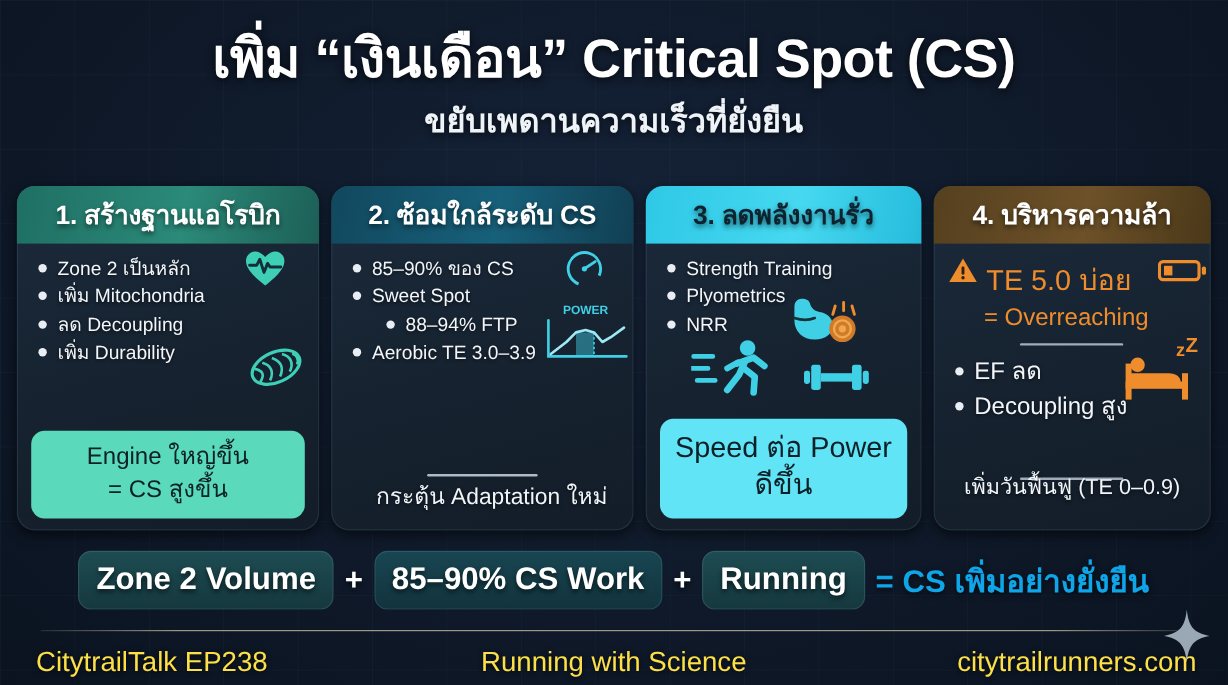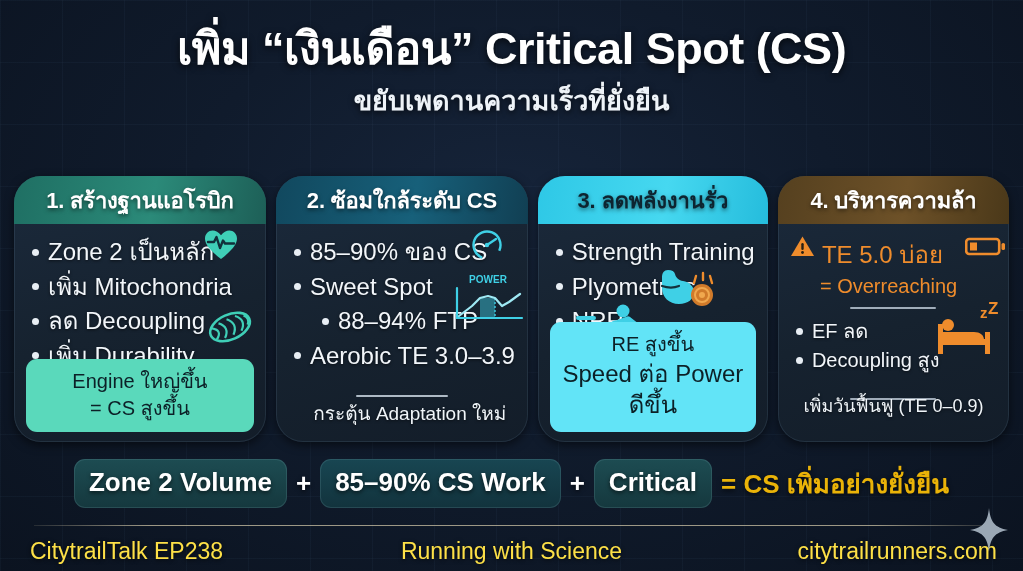--- a/index.html
+++ b/index.html
@@ -50,27 +50,26 @@
   
   .cards {
     position:absolute;
     top:155px; left:14px;
     width:995px; height:287px;
     display:flex;
     gap:10px;
   }
   .card {
     position:relative;
-    border-radius:27px;
+    border-radius:15px;
     overflow:hidden;
     background:linear-gradient(165deg,#1b2a3c 0%,#16222f 55%,#131d29 100%);
     box-shadow:0 3px 10px rgba(0,0,0,.55), inset 0 0 0 1px rgba(140,180,210,.13);
     display:flex;
     flex-direction:column;
-    margin-top:21px;
   }
   .card.c1 { width:254px; }
   .card.c2 { width:254px; }
   .card.c3 { width:232px; }
   .card.c4 { width:233px; }
 
   .card-head {
     height:48px;
     display:flex; align-items:center; justify-content:center;
     font-size:22px; font-weight:bold;
@@ -86,21 +85,21 @@
   .card-body {
     flex:1;
     position:relative;
     padding:11px 12px 10px 12px;
     display:flex;
     flex-direction:column;
   }
 
   ul.bullets { list-style:none; }
   ul.bullets li {
-    font-size:24px;
+    font-size:16px;
     line-height:1.40;
     color:#f2f6fa;
     margin-bottom:1px;
     text-shadow:0 1px 3px rgba(0,0,0,.6);
     white-space:nowrap;
   }
   ul.bullets li .dot {
     display:inline-block; width:7px; height:7px; border-radius:50%;
     background:#e8eef4; vertical-align:middle;
     margin:0 9px 3px 6px;
@@ -157,21 +156,21 @@
     border-radius:11px;
     padding:8px 15px 10px;
     font-size:26px; font-weight:bold;
     color:#fff;
     white-space:nowrap;
     text-shadow:0 2px 4px rgba(0,0,0,.6);
     box-shadow:inset 0 0 0 1px rgba(140,190,200,.16);
   }
   .pill.p2 { background:linear-gradient(180deg,#184652 0%,#12333d 100%); }
   .op { font-size:26px; font-weight:bold; color:#fff; text-shadow:0 2px 4px rgba(0,0,0,.6); }
-  .result { font-size:26px; font-weight:bold; color:#eab308; white-space:nowrap; text-shadow:0 2px 5px rgba(0,0,0,.7); }
+  .result { font-size:26px; font-weight:bold; color:#0ea5e9; white-space:nowrap; text-shadow:0 2px 5px rgba(0,0,0,.7); }
 
   
   .rule {
     position:absolute; top:525px; left:34px; width:957px; height:1px;
     background:linear-gradient(90deg, rgba(190,180,150,.15), rgba(205,195,165,.75) 12%, rgba(205,195,165,.75) 88%, rgba(190,180,150,.15));
   }
   .footer {
     position:absolute; top:532px; left:14px; width:995px; height:38px;
     display:flex; align-items:center;
     font-size:23px; color:#fde047;
@@ -297,21 +296,20 @@
         <span class="ico icon-float" style="left:128px; top:96px;">
           <svg width="62" height="32" viewBox="0 0 62 32">
             <rect x="18" y="12" width="26" height="7" fill="#3fd0e6"></rect>
             <rect x="10" y="5" width="8" height="21" rx="2" fill="#3fd0e6"></rect>
             <rect x="44" y="5" width="8" height="21" rx="2" fill="#3fd0e6"></rect>
             <rect x="4" y="10" width="5" height="11" rx="2" fill="#3fd0e6"></rect>
             <rect x="53" y="10" width="5" height="11" rx="2" fill="#3fd0e6"></rect>
           </svg>
         </span>
         <div class="hl">
-          <div>RE สูงขึ้น</div>
           <div style="font-size:24px;">Speed ต่อ Power ดีขึ้น</div>
         </div>
       </div>
     </div>
 
     <div class="card c4">
       <div class="card-head">4. บริหารความล้า</div>
       <div class="card-body">
         <div class="warnline">
           <span class="ico" style="margin-right:7px;">
@@ -353,21 +351,21 @@
       </div>
     </div>
 
   </div>
 
   <div class="formula">
     <span class="pill">Zone 2 Volume</span>
     <span class="op">+</span>
     <span class="pill p2">85–90% CS Work</span>
     <span class="op">+</span>
-    <span class="pill">Critical</span>
+    <span class="pill">Running</span>
     <span class="result">= CS เพิ่มอย่างยั่งยืน</span>
   </div>
 
   <div class="rule"></div>
   <div class="footer">
     <span class="f1">CitytrailTalk EP238</span>
     <span class="f2">Running with Science</span>
     <span class="f3">citytrailrunners.com</span>
   </div>
   <span class="sparkle">

